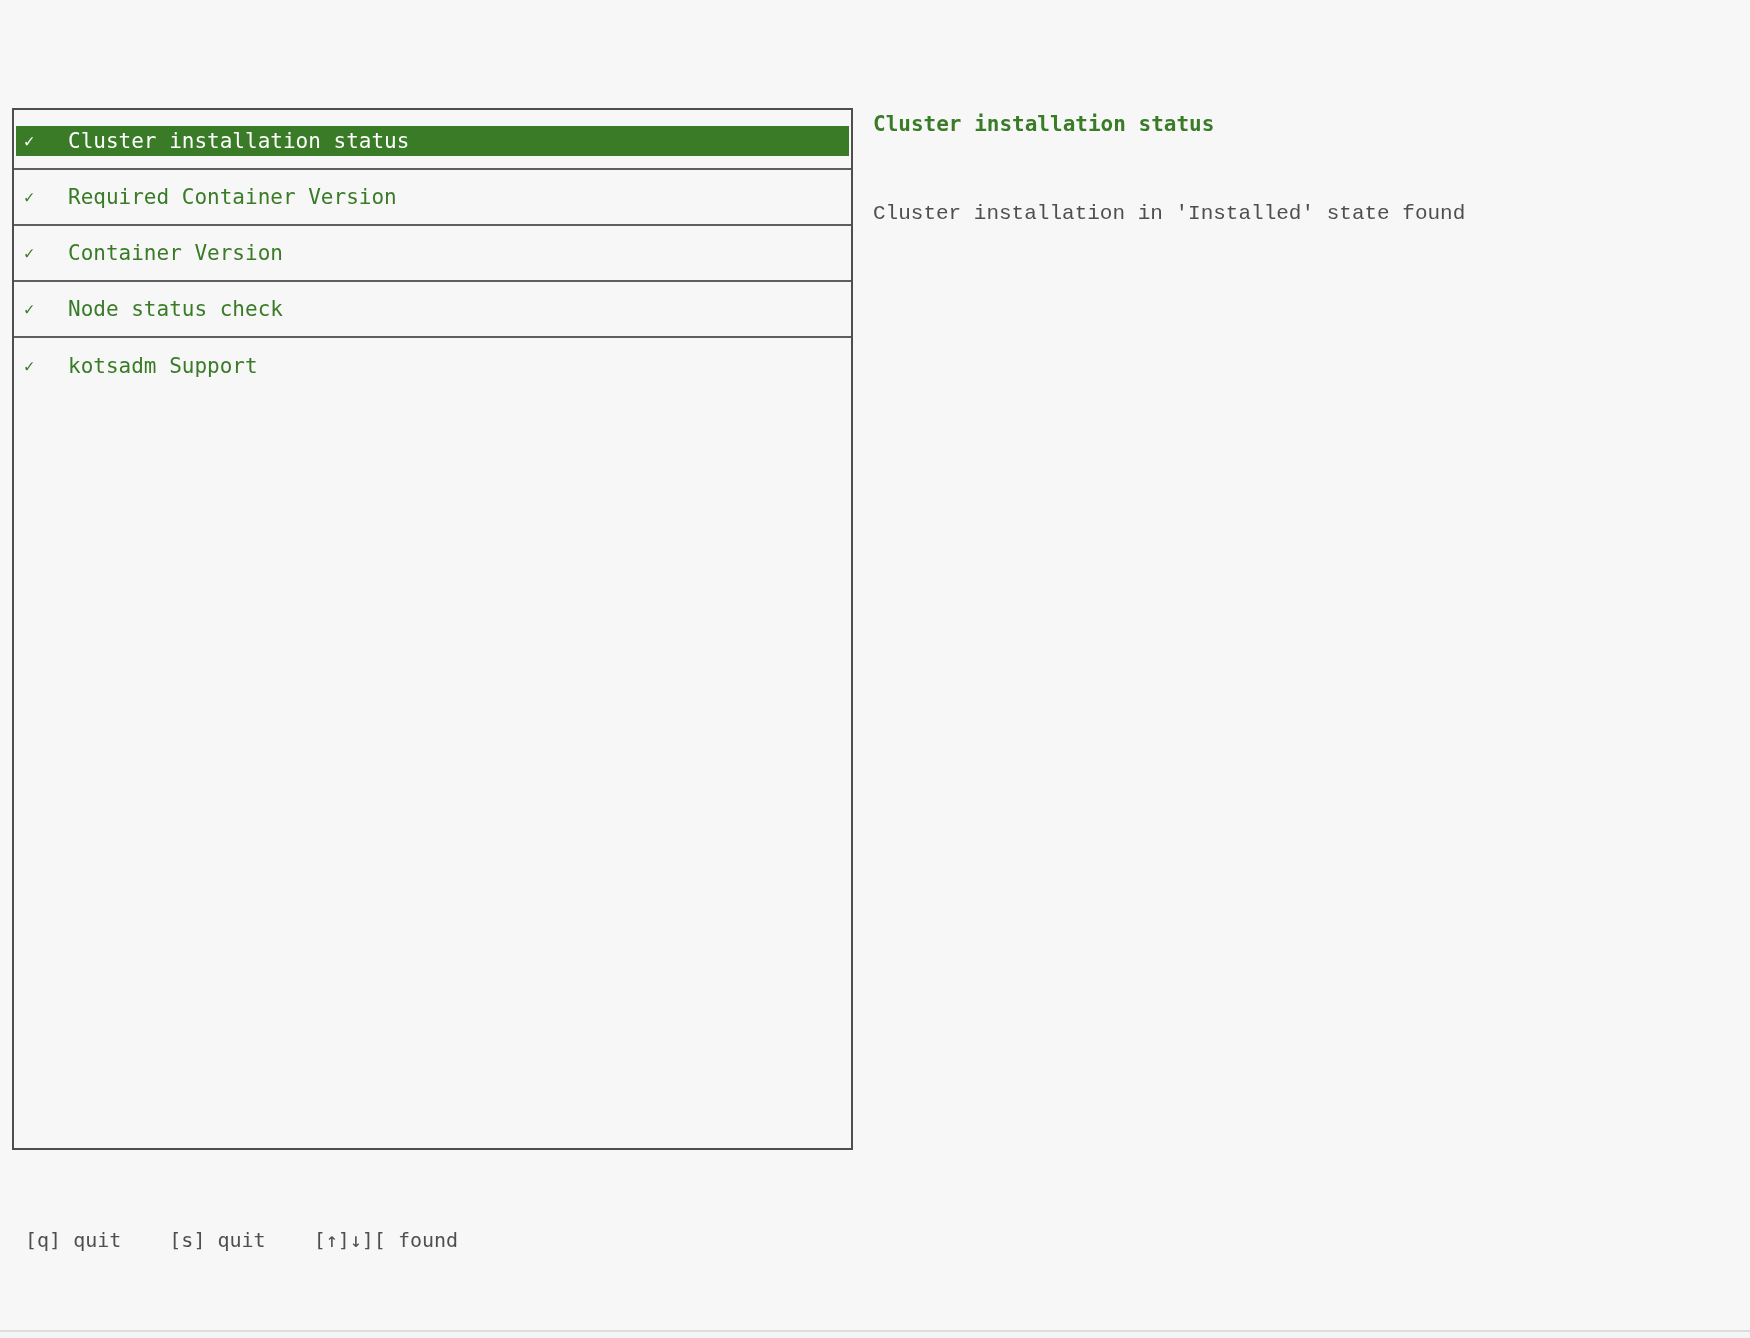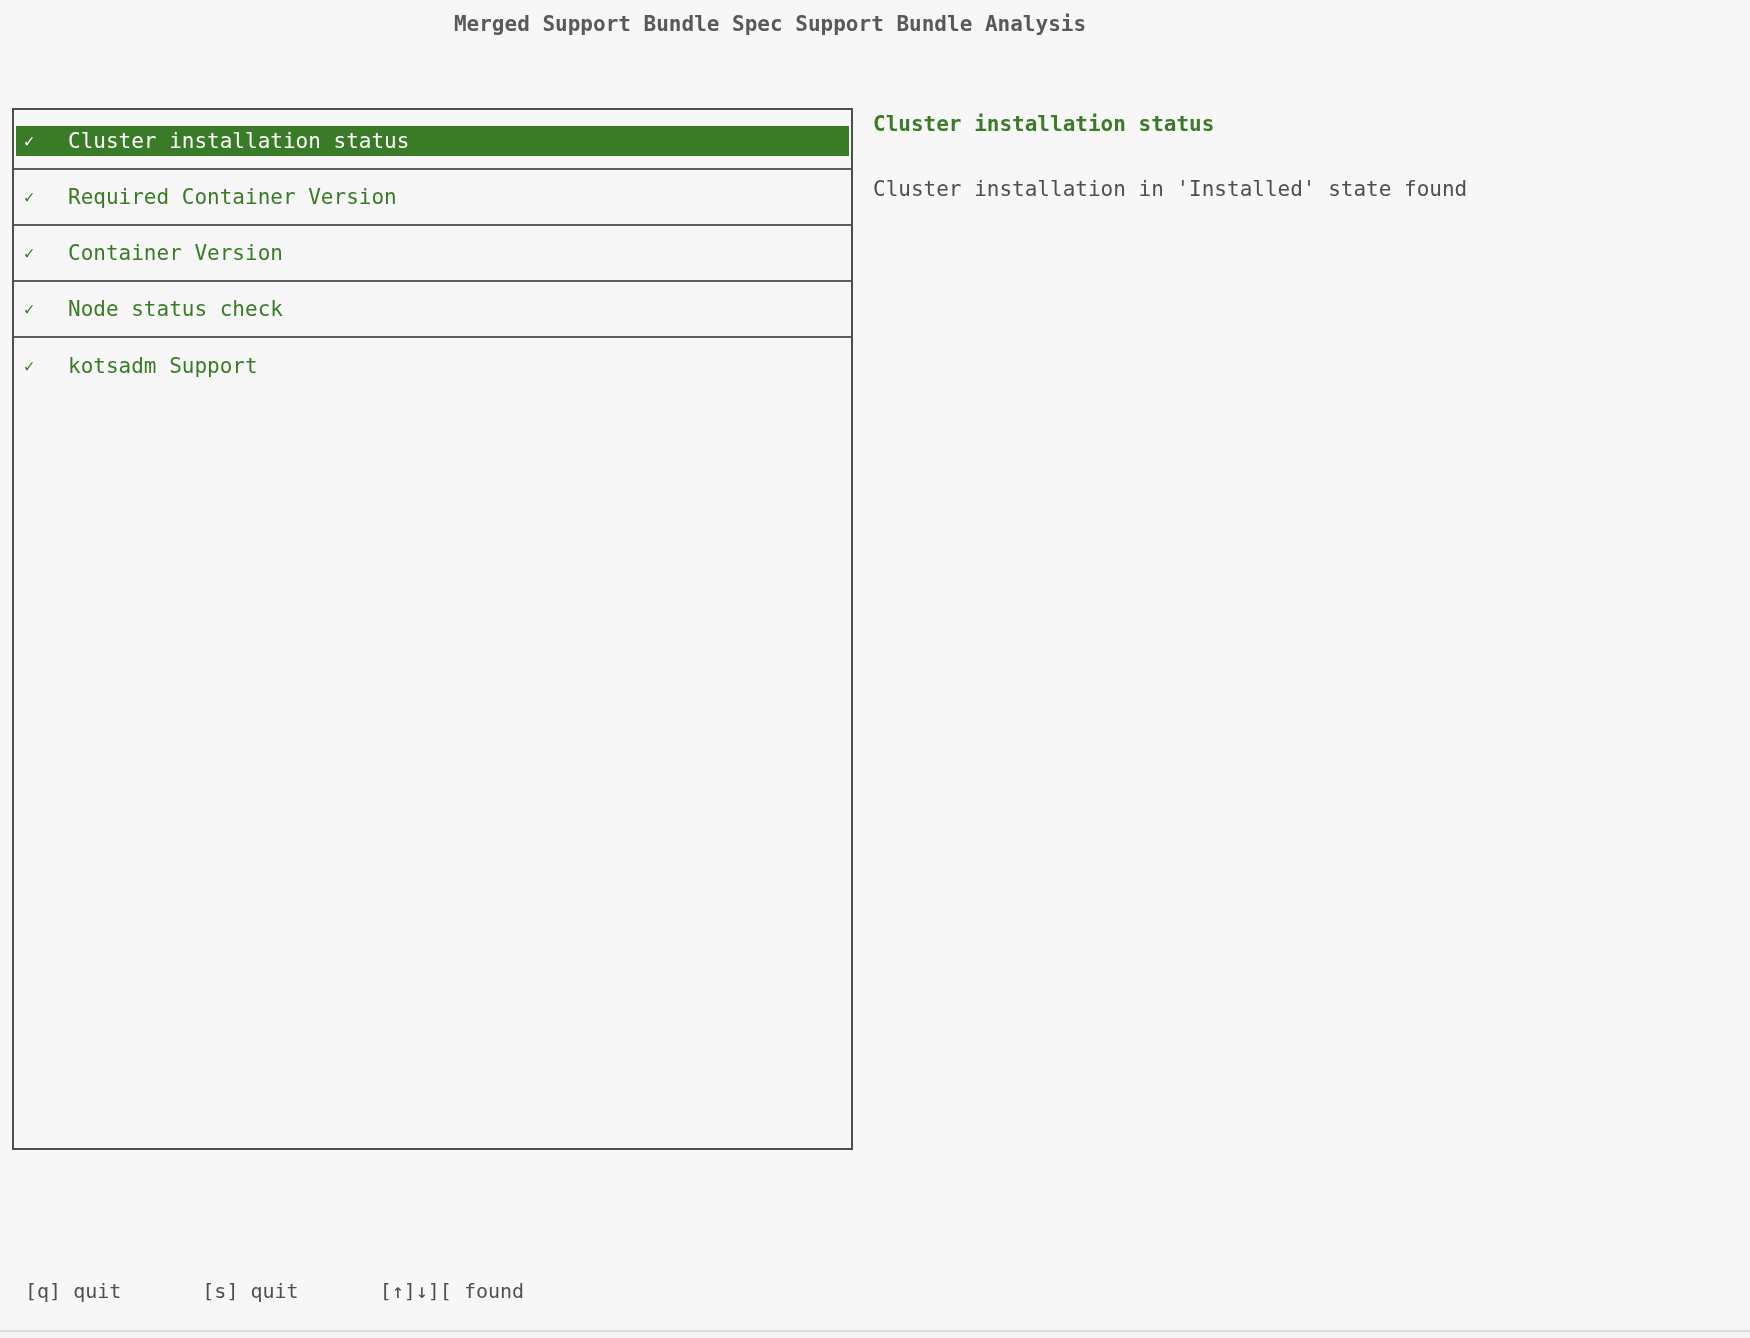--- a/index.html
+++ b/index.html
@@ -48,47 +48,47 @@
   .check { width: 24px; font-size: 17px; }
   .label { margin-left: 20px; }
 
   .detail { position: absolute; left: 873px; top: 112px; }
   .detail-title {
     font-size: 21px; font-weight: bold;
     color: var(--accent-green, #3a7b27);
     white-space: pre;
   }
   .detail-message {
-    margin-top: 41px;
+    margin-top: 66px;
     font-size: 21px;
     color: var(--body-text, #4f4f4f);
     white-space: pre;
+    font-family: Liberation Mono, monospace;
   }
 
   .footer {
-    position: absolute; left: 25px; top: 1279px;
-    display: flex; gap: 81px;
+    position: absolute; left: 25px; top: 1228px;
+    display: flex; gap: 48px;
     font-size: 20px;
     color: var(--body-text, #4f4f4f);
     white-space: pre;
   }
 
   .bottom-strip {
     position: absolute; left: 0; top: 1330px;
     width: 100%; height: 8px;
     background: #f4f4f5;
     border-top: 2px solid #dcdcdc;
   }
 </style>
 </head>
 <body style="--page-bg: #f6f7f6; --accent-green: #3a7b27; --selected-row-bg: #3a7b27; --selected-row-text: #ffffff; --title-text: #59595b; --body-text: #4f4f4f; --box-border: #4e4e4e; --row-divider: #5f5f5f;">
 
 <div class="screen">
 
-  <div class="app-title">Merged Support Bundle Spec Support Bundle Analysis</div>
 
   <div class="listbox">
     <div class="row selected">
       <span class="row-inner">
         <span class="check">✓</span>
         <span class="label">Cluster installation status</span>
       </span>
     </div>
 
     <div class="row">

